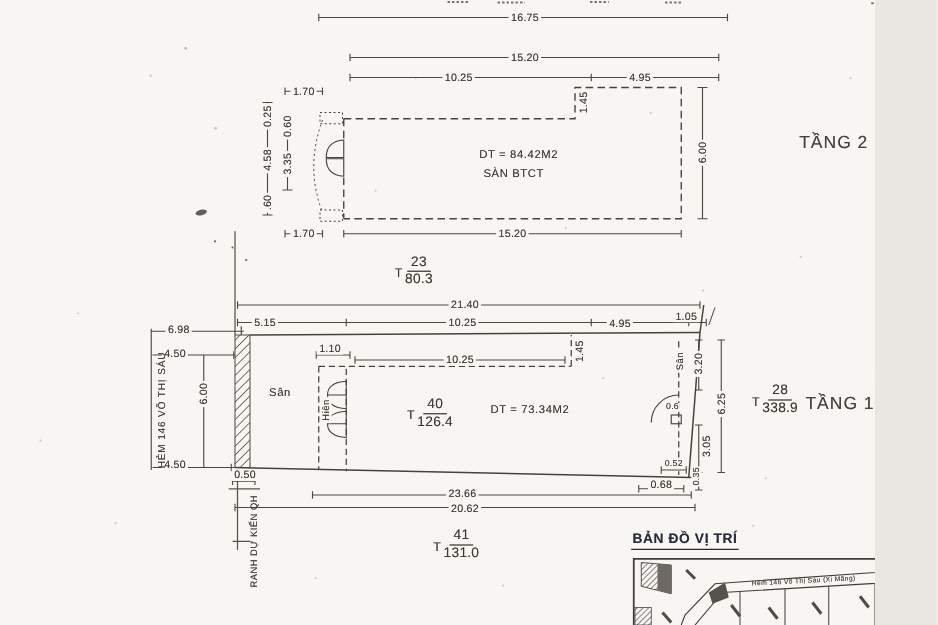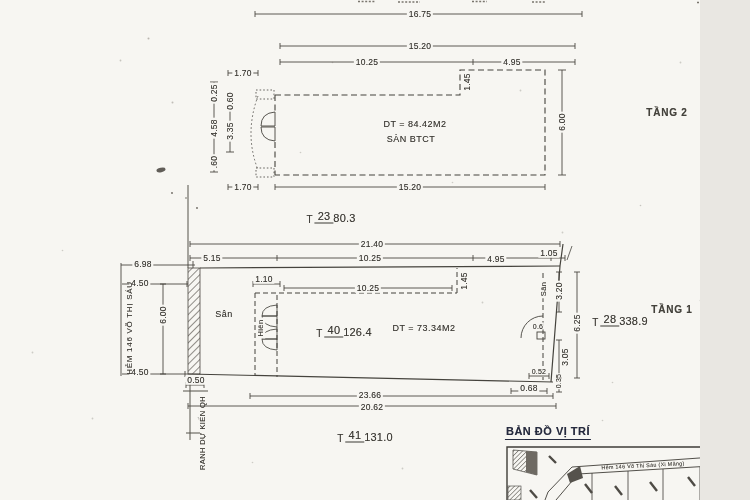--- a/index.html
+++ b/index.html
@@ -6,27 +6,27 @@
   html,body{margin:0;padding:0}
   body{width:750px;height:500px;background:#e9e7e2;font-family:"Liberation Sans",sans-serif}
   .sheet{position:relative;width:700px;height:500px;background:#f7f6f2;overflow:hidden}
   svg.lines{position:absolute;left:0;top:0}
   .lbl{position:absolute;transform:translate(-50%,-50%);font-size:8.5px;line-height:1;color:#3c3a35;
        background:#f7f6f2;padding:0 2px;white-space:nowrap;letter-spacing:.2px;
        text-shadow:0 0 .5px rgba(70,66,60,.55)}
   .v{transform:translate(-50%,-50%) rotate(-90deg)}
   .nobg{background:transparent;padding:0}
   .room{font-size:9px;letter-spacing:.5px}
-  .fl{font-weight:bold;font-size:10px;letter-spacing:.8px;color:#44423c;background:transparent}
+  .fl{font-weight:normal;font-size:14px;letter-spacing:.8px;color:#44423c;background:transparent}
   .sm{font-size:7px;padding:0 1px}
   .tinyv{font-size:7.5px;letter-spacing:.4px}
   .street{font-size:8px;letter-spacing:.7px}
   .parcel{display:flex;align-items:center;gap:2px;background:transparent;padding:0}
   .parcel .pre{font-size:10px;margin-top:5px}
-  .frac{display:inline-flex;flex-direction:row;align-items:center}
+  .frac{display:inline-flex;flex-direction:column;align-items:center}
   .frac .nu{font-size:11px;padding:0 3px 1px;border-bottom:1.1px solid #3c3a35}
   .frac .de{font-size:11px;padding-top:1px}
   .maptitle{font-weight:bold;font-size:11px;letter-spacing:.5px;color:#262b40;background:transparent;
             border-bottom:1.4px solid #262b40;padding:0 1px 2px}
   .maproad{font-size:5.4px;letter-spacing:.3px;transform:translate(-50%,-50%) rotate(-3deg);
            color:#43413c;background:transparent;padding:0}
   .noise{position:absolute;left:0;top:0;width:1.4px;height:1.4px;background:transparent;border-radius:50%;
     box-shadow:120px 60px 0 .4px rgba(110,105,95,.35),300px 152px 0 .3px rgba(110,105,95,.3),
       520px 90px 0 .4px rgba(110,105,95,.3),640px 205px 0 .3px rgba(110,105,95,.35),
       92px 418px 0 .4px rgba(110,105,95,.3),252px 462px 0 .3px rgba(110,105,95,.3),
@@ -193,21 +193,21 @@
   <span class="lbl v tinyv" style="left:261px;top:328px">Hiên</span>
   <span class="lbl room nobg" style="left:424px;top:328px">DT = 73.34M2</span>
   <span class="lbl v tinyv" style="left:544px;top:289px">Sân</span>
   <span class="lbl v" style="left:559px;top:291px">3.20</span>
   <span class="lbl v" style="left:577px;top:323px">6.25</span>
   <span class="lbl v" style="left:565px;top:357px">3.05</span>
   <span class="lbl v sm" style="left:558px;top:381px">0.35</span>
   <span class="lbl sm" style="left:539px;top:371px">0.52</span>
   <span class="lbl sm" style="left:538px;top:326px">0.6</span>
   <span class="lbl" style="left:529px;top:388px">0.68</span>
-  <span class="lbl fl" style="left:672px;top:310px">TẦNG 1</span>
+  <span class="lbl fl" style="left:672px;top:322px">TẦNG 1</span>
   <span class="lbl" style="left:370px;top:395px">23.66</span>
   <span class="lbl" style="left:372px;top:407px">20.62</span>
 
   <div class="lbl parcel" style="left:344px;top:331px">
     <span class="pre">T</span>
     <span class="frac">
       <span class="nu">40</span>
       <span class="de">126.4</span>
     </span>
   </div>

